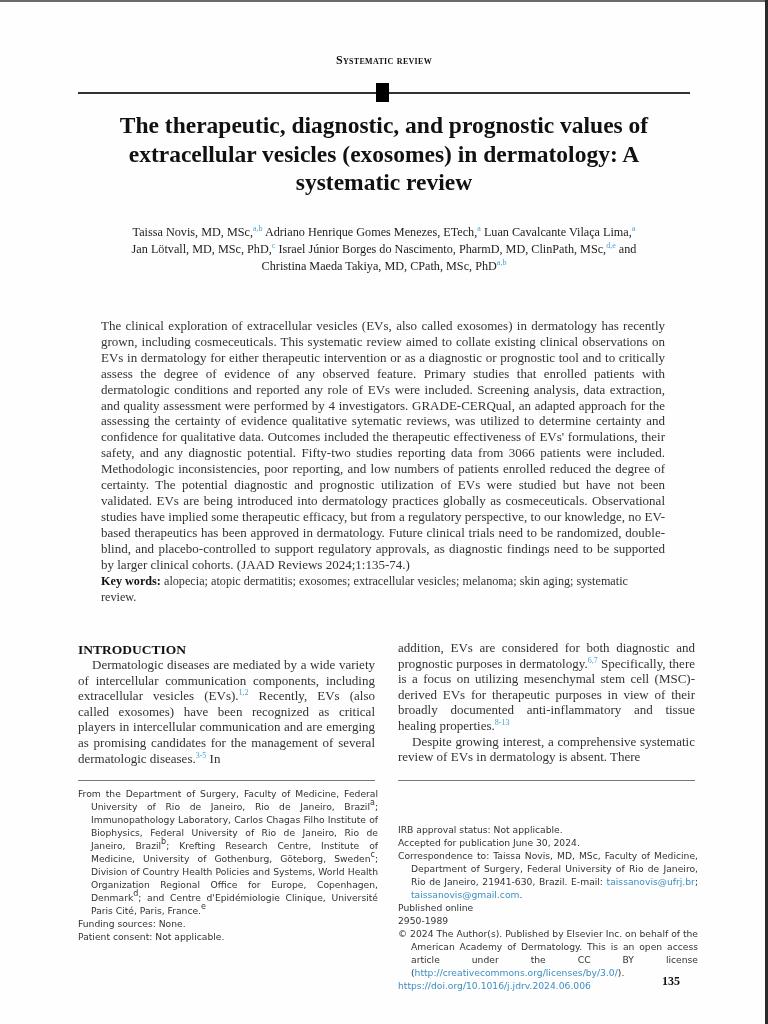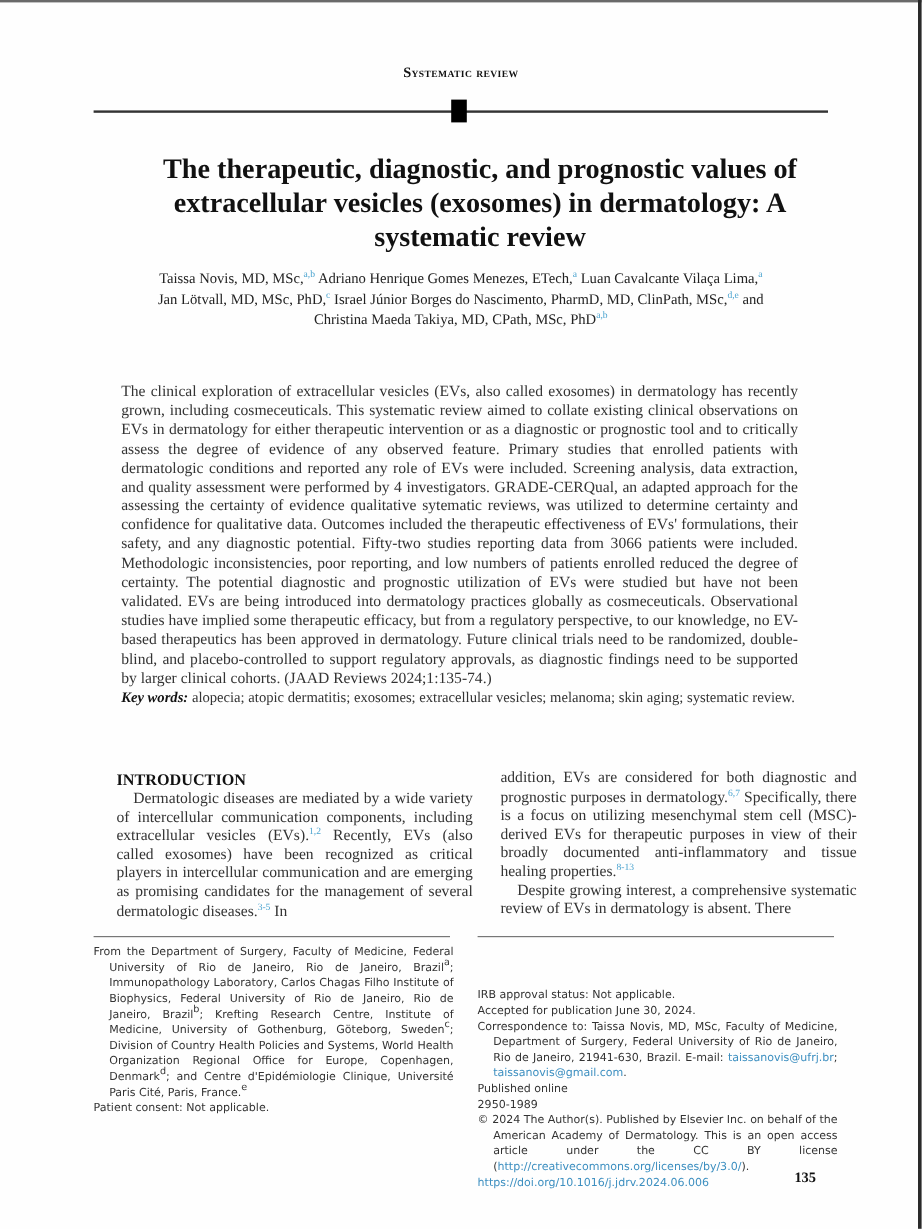--- a/index.html
+++ b/index.html
@@ -25,22 +25,22 @@
     }
     sup { font-size: 8px; color: #4aa3cf; vertical-align: 5px; line-height: 0; }
     .abstract {
       position: absolute; left: 101px; width: 564px; top: 318px;
       font-size: 13px; line-height: 15.9px; text-align: justify; color: #333;
     }
     .keywords {
       position: absolute; left: 101px; width: 564px; top: 574px;
       font-size: 12.2px; line-height: 15.9px; color: #333;
     }
-    .keywords .kw-label { font-weight: bold; font-style: italic; color: #111; }
-    .col { position: absolute; width: 297px; font-size: 13px; line-height: 15.6px; text-align: justify; color: #333; margin-left: 19px; }
+    .keywords .kw-label { font-weight: bold; color: #111; }
+    .col { position: absolute; width: 297px; font-size: 13px; line-height: 15.6px; text-align: justify; color: #333; }
     .col-left { left: 78px; top: 642px; }
     .col-right { left: 398px; top: 640px; }
     .intro-heading { font-weight: bold; font-size: 13.5px; color: #111; display: block; line-height: 15px; }
     .indent { text-indent: 14px; display: block; }
     .col-rule { position: absolute; top: 780px; width: 297px; height: 1px; background: #777; }
     .col-rule.left { left: 78px; }
     .col-rule.right { left: 398px; }
     .foot {
       position: absolute; width: 300px; font-family: "DejaVu Sans", "Liberation Sans", sans-serif;
       font-size: 9.2px; line-height: 13px; color: #333;
@@ -56,21 +56,21 @@
 </head>
 <body>
 
 <div class="top-edge"></div>
 <div class="right-edge"></div>
 
 <div class="section-label">Systematic review</div>
 <div class="header-rule"></div>
 <div class="rule-marker"></div>
 
-<h1 class="title" style="margin:16px;">The therapeutic, diagnostic, and prognostic values of extracellular vesicles (exosomes) in dermatology: A systematic review</h1>
+<h1 class="title" style="margin:0;">The therapeutic, diagnostic, and prognostic values of extracellular vesicles (exosomes) in dermatology: A systematic review</h1>
 
 <div class="authors">
   <span><span>Taissa Novis, MD, MSc,</span><sup>a,b</sup><span> </span></span><span><span>Adriano Henrique Gomes Menezes, ETech,</span><sup>a</sup><span> </span></span><span><span>Luan Cavalcante Vilaça Lima,</span><sup>a</sup><span> </span></span><br><span><span>Jan Lötvall, MD, MSc, PhD,</span><sup>c</sup><span> </span></span><span><span>Israel Júnior Borges do Nascimento, PharmD, MD, ClinPath, MSc,</span><sup>d,e</sup><span> and </span></span><br><span><span>Christina Maeda Takiya, MD, CPath, MSc, PhD</span><sup>a,b</sup></span>
 </div>
 
 <div class="abstract">The clinical exploration of extracellular vesicles (EVs, also called exosomes) in dermatology has recently grown, including cosmeceuticals. This systematic review aimed to collate existing clinical observations on EVs in dermatology for either therapeutic intervention or as a diagnostic or prognostic tool and to critically assess the degree of evidence of any observed feature. Primary studies that enrolled patients with dermatologic conditions and reported any role of EVs were included. Screening analysis, data extraction, and quality assessment were performed by 4 investigators. GRADE-CERQual, an adapted approach for the assessing the certainty of evidence qualitative sytematic reviews, was utilized to determine certainty and confidence for qualitative data. Outcomes included the therapeutic effectiveness of EVs' formulations, their safety, and any diagnostic potential. Fifty-two studies reporting data from 3066 patients were included. Methodologic inconsistencies, poor reporting, and low numbers of patients enrolled reduced the degree of certainty. The potential diagnostic and prognostic utilization of EVs were studied but have not been validated. EVs are being introduced into dermatology practices globally as cosmeceuticals. Observational studies have implied some therapeutic efficacy, but from a regulatory perspective, to our knowledge, no EV-based therapeutics has been approved in dermatology. Future clinical trials need to be randomized, double-blind, and placebo-controlled to support regulatory approvals, as diagnostic findings need to be supported by larger clinical cohorts. (JAAD Reviews 2024;1:135-74.)</div>
 
 <div class="keywords"><span class="kw-label">Key words:</span><span> alopecia; atopic dermatitis; exosomes; extracellular vesicles; melanoma; skin aging; systematic review.</span></div>
 
 <div class="col col-left">
@@ -81,20 +81,21 @@
 <div class="col col-right">
   <span style="display:block;"><span>addition, EVs are considered for both diagnostic and prognostic purposes in dermatology.</span><sup>6,7</sup><span> Specifically, there is a focus on utilizing mesenchymal stem cell (MSC)-derived EVs for therapeutic purposes in view of their broadly documented anti-inflammatory and tissue healing properties.</span><sup>8-13</sup></span>
   <span class="indent">Despite growing interest, a comprehensive systematic review of EVs in dermatology is absent. There</span>
 </div>
 
 <div class="col-rule left"></div>
 <div class="col-rule right"></div>
 
 <div class="foot foot-left">
   <p><span>From the Department of Surgery, Faculty of Medicine, Federal University of Rio de Janeiro, Rio de Janeiro, Brazil</span><sup style="color:#333">a</sup><span>; Immunopathology Laboratory, Carlos Chagas Filho Institute of Biophysics, Federal University of Rio de Janeiro, Rio de Janeiro, Brazil</span><sup style="color:#333">b</sup><span>; Krefting Research Centre, Institute of Medicine, University of Gothenburg, Göteborg, Sweden</span><sup style="color:#333">c</sup><span>; Division of Country Health Policies and Systems, World Health Organization Regional Office for Europe, Copenhagen, Denmark</span><sup style="color:#333">d</sup><span>; and Centre d'Epidémiologie Clinique, Université Paris Cité, Paris, France.</span><sup style="color:#333">e</sup></p>
+  <p>Funding sources: None.</p>
   <p>Patient consent: Not applicable.</p>
 </div>
 
 <div class="foot foot-right">
   <p>IRB approval status: Not applicable.</p>
   <p>Accepted for publication June 30, 2024.</p>
   <p><span>Correspondence to: Taissa Novis, MD, MSc, Faculty of Medicine, Department of Surgery, Federal University of Rio de Janeiro, Rio de Janeiro, 21941-630, Brazil. E-mail: </span><span class="link">taissanovis@ufrj.br</span><span>; </span><span class="link">taissanovis@gmail.com</span><span>.</span></p>
   <p>Published online</p>
   <p>2950-1989</p>
   <p><span>© 2024 The Author(s). Published by Elsevier Inc. on behalf of the American Academy of Dermatology. This is an open access article under the CC BY license (</span><span class="link">http://creativecommons.org/licenses/by/3.0/</span><span>).</span></p>

